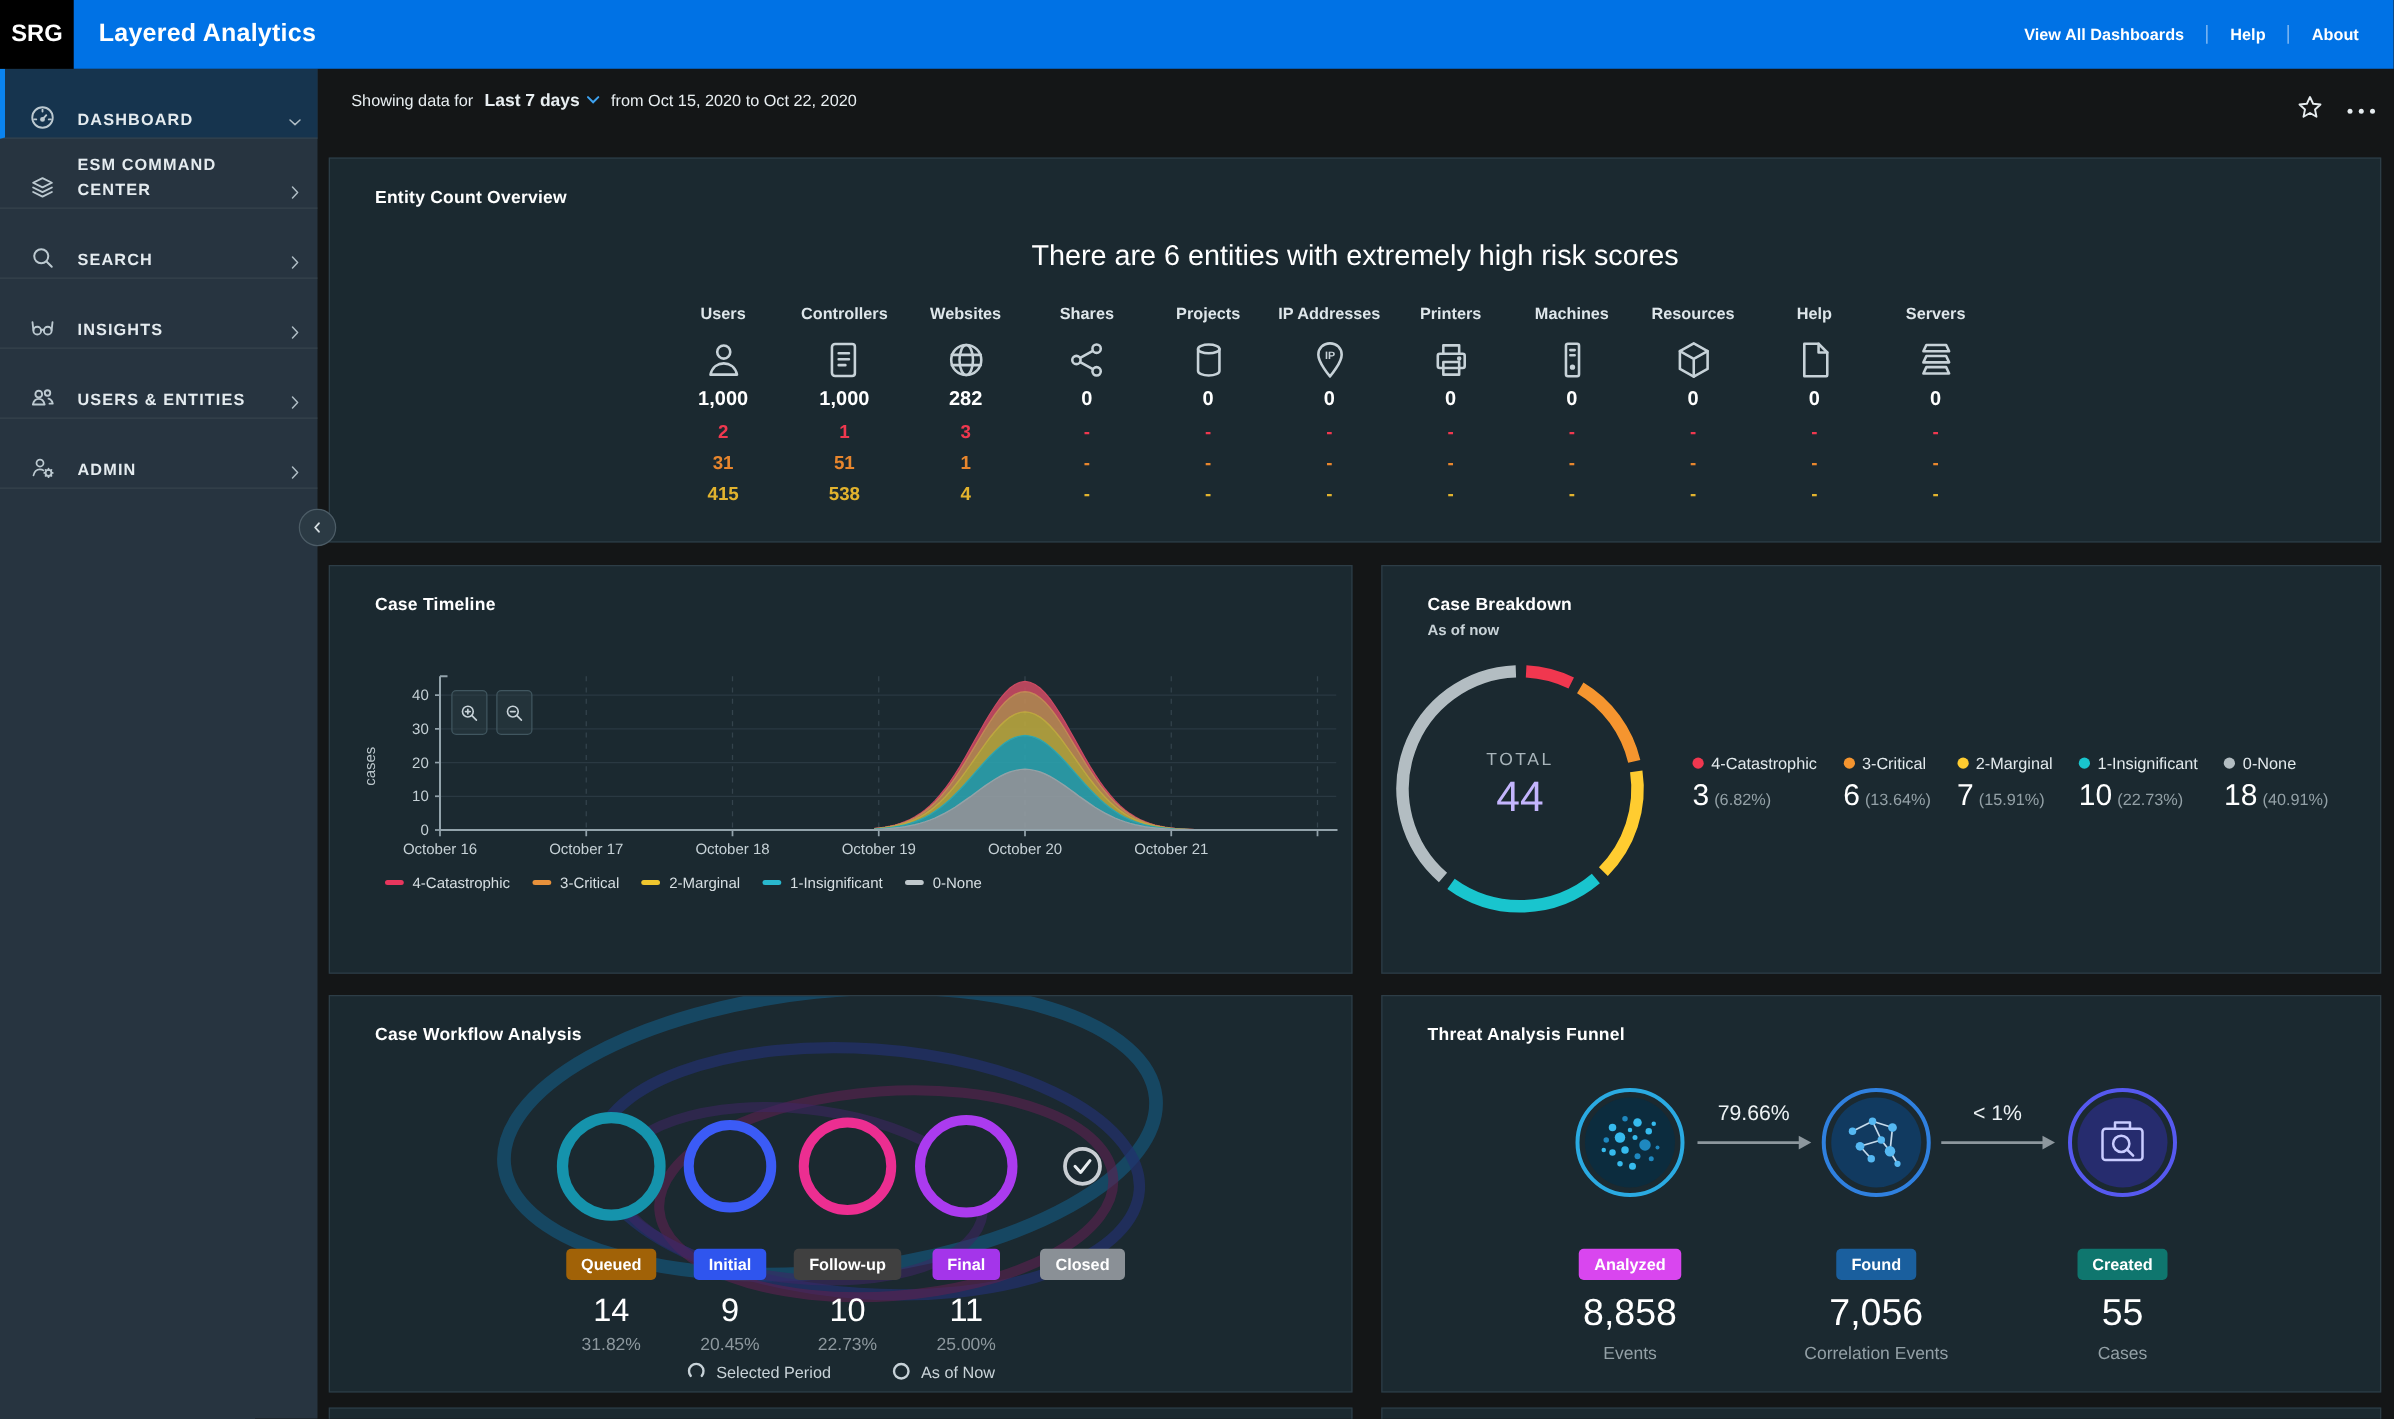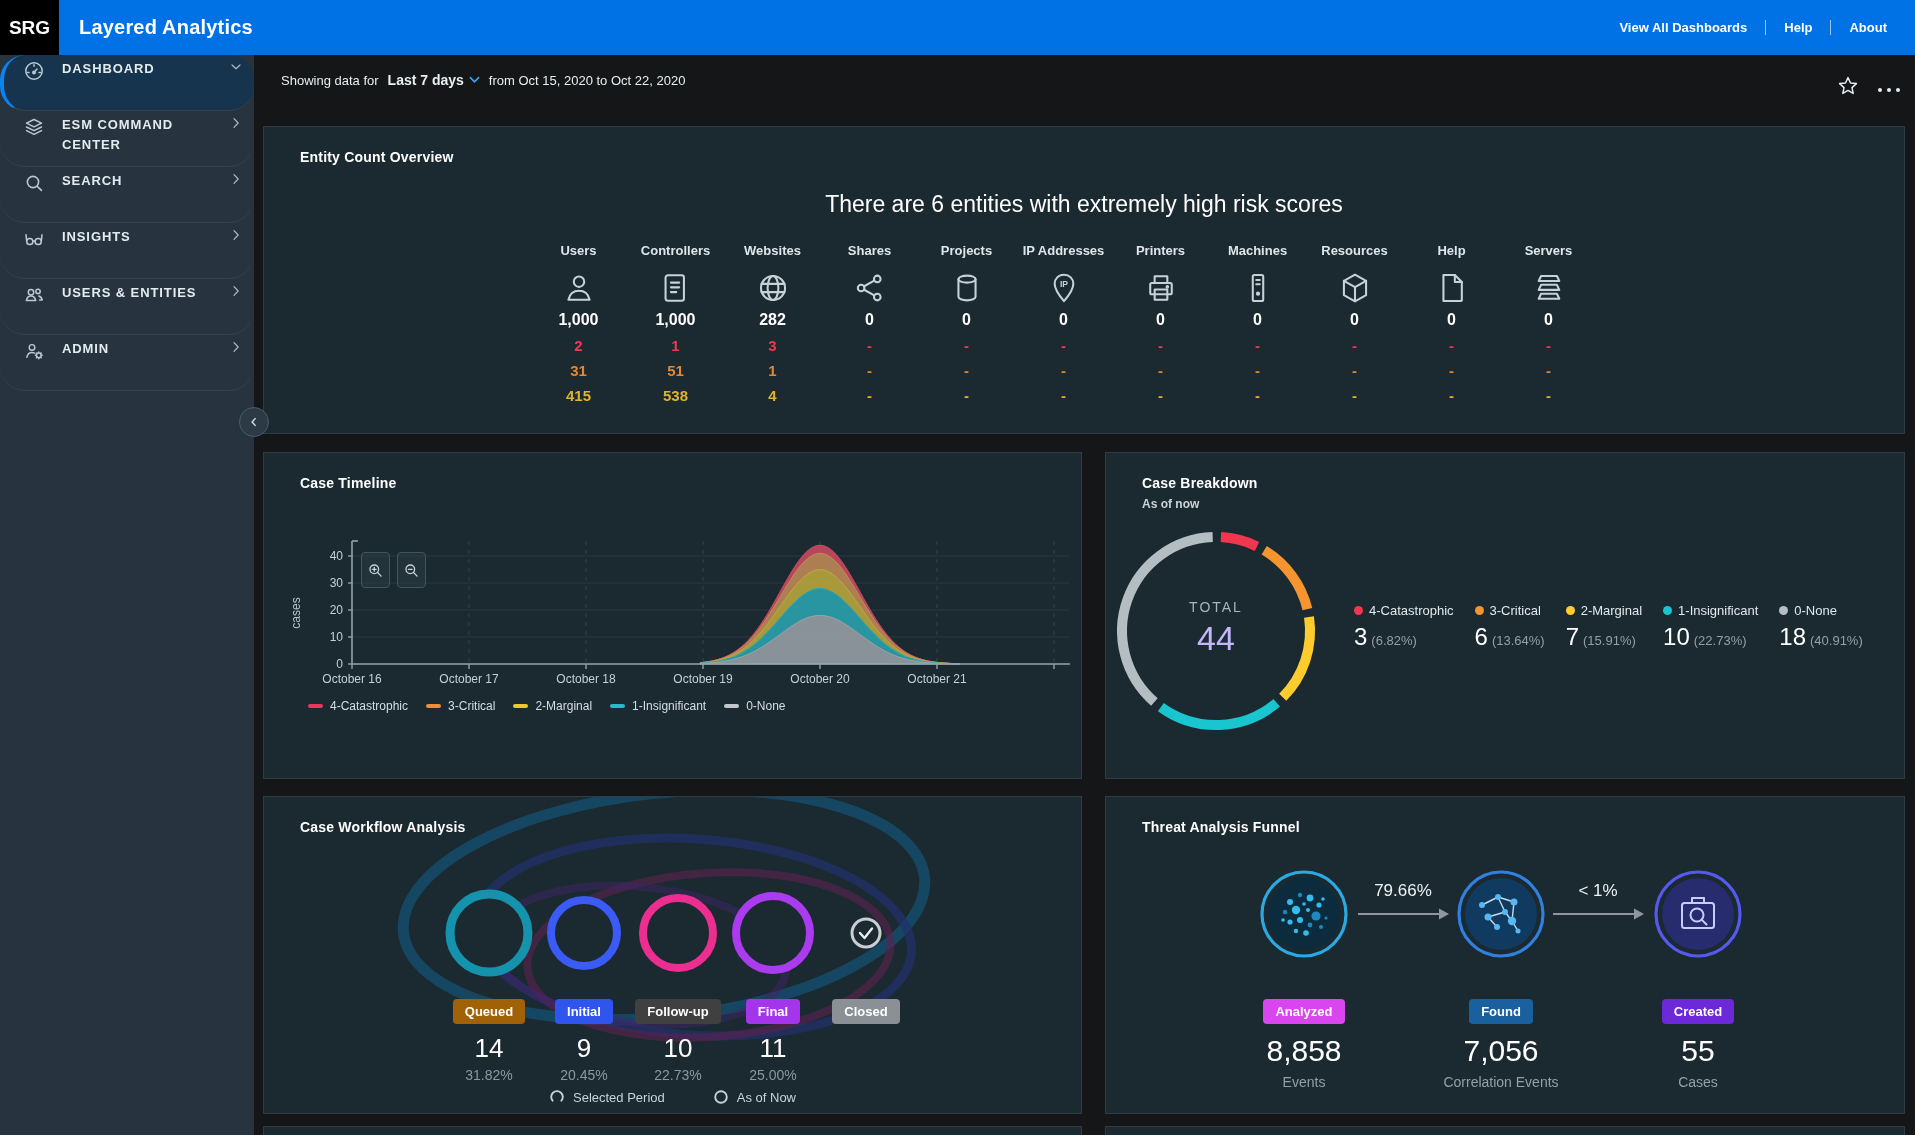--- a/index.html
+++ b/index.html
@@ -11,22 +11,22 @@
   #logo{width:59px;height:55px;background:#000;display:flex;align-items:center;justify-content:center;
         font-size:19px;font-weight:700;color:#fff;}
   #topbar-main{flex:1;background:#0072E5;display:flex;align-items:center;padding:0 28px 0 20px;}
   #topbar-title{font-size:20px;font-weight:700;letter-spacing:.2px;}
   #topbar-links{margin-left:auto;display:flex;align-items:center;gap:18px;font-size:13px;font-weight:600;}
   .tlink{cursor:pointer;white-space:nowrap;}
   .tsep{width:1px;height:15px;background:rgba(255,255,255,.6);}
 
   
   #sidebar{position:absolute;left:0;top:55px;width:254px;height:1080px;background:#273440;}
-  .side-item{display:flex;align-items:flex-start;min-height:56px;padding:4px 10px 4px 22px;
-             border-bottom:1px solid #37434C;color:#E4EBEF;cursor:pointer;box-sizing:border-box;border-radius:25px;}
+  .side-item{display:flex;align-items:flex-end;min-height:56px;padding:4px 10px 4px 22px;
+             border-bottom:1px solid #37434C;color:#E4EBEF;cursor:pointer;box-sizing:border-box;}
   .side-item.active{background:#16344E;border-left:4px solid #0A84F0;padding-left:18px;}
   .side-item .icon{width:24px;height:24px;color:#BCC9D0;flex:none;}
   .side-item .lbl{flex:1;margin-left:16px;font-size:13px;font-weight:600;letter-spacing:.9px;line-height:1.55;}
   .side-item .chev{width:16px;height:16px;color:#AEBCC4;flex:none;}
   #collapse-btn{position:absolute;left:239px;top:407px;width:28px;height:28px;border-radius:50%;
      background:#2B3A44;border:1px solid #4C5C66;display:flex;align-items:center;justify-content:center;
      cursor:pointer;z-index:6;color:#D5DDE1;}
 
   
   #filterbar{position:absolute;left:281px;top:55px;height:50px;display:flex;align-items:center;
@@ -570,18 +570,18 @@
       <line x1="252" y1="117" x2="335" y2="117" stroke="#8D979D" stroke-width="2.2"></line>
       <polygon points="343,117 333,111.5 333,122.5" fill="#8D979D"></polygon>
       <line x1="447" y1="117" x2="530" y2="117" stroke="#8D979D" stroke-width="2.2"></line>
       <polygon points="538,117 528,111.5 528,122.5" fill="#8D979D"></polygon>
     </svg>
   <div class="ftrans" style="left:242px;">79.66%</div>
   <div class="ftrans" style="left:437px;">&lt; 1%</div>
   <div id="funnel-stages">
       <div class="fstage-col" style="left: 118px;"><span class="badge" style="background:#d946ef">Analyzed</span><div class="fstage-val">8,858</div><div class="fstage-cap">Events</div></div>
       <div class="fstage-col" style="left: 315px;"><span class="badge" style="background:#1A5F9E">Found</span><div class="fstage-val">7,056</div><div class="fstage-cap">Correlation Events</div></div>
-      <div class="fstage-col" style="left: 512px;"><span class="badge" style="background:#6d28d9">Created</span><div class="fstage-val">55</div><div class="fstage-cap">Cases</div></div>
+      <div class="fstage-col" style="left: 512px;"><span class="badge" style="background:#0f766e">Created</span><div class="fstage-val">55</div><div class="fstage-cap">Cases</div></div>
     </div>
 </div>
 
 <div class="sliver" style="left:263px;width:819px;"></div>
 <div class="sliver" style="left:1105px;width:800px;"></div>
 
 </body></html>

